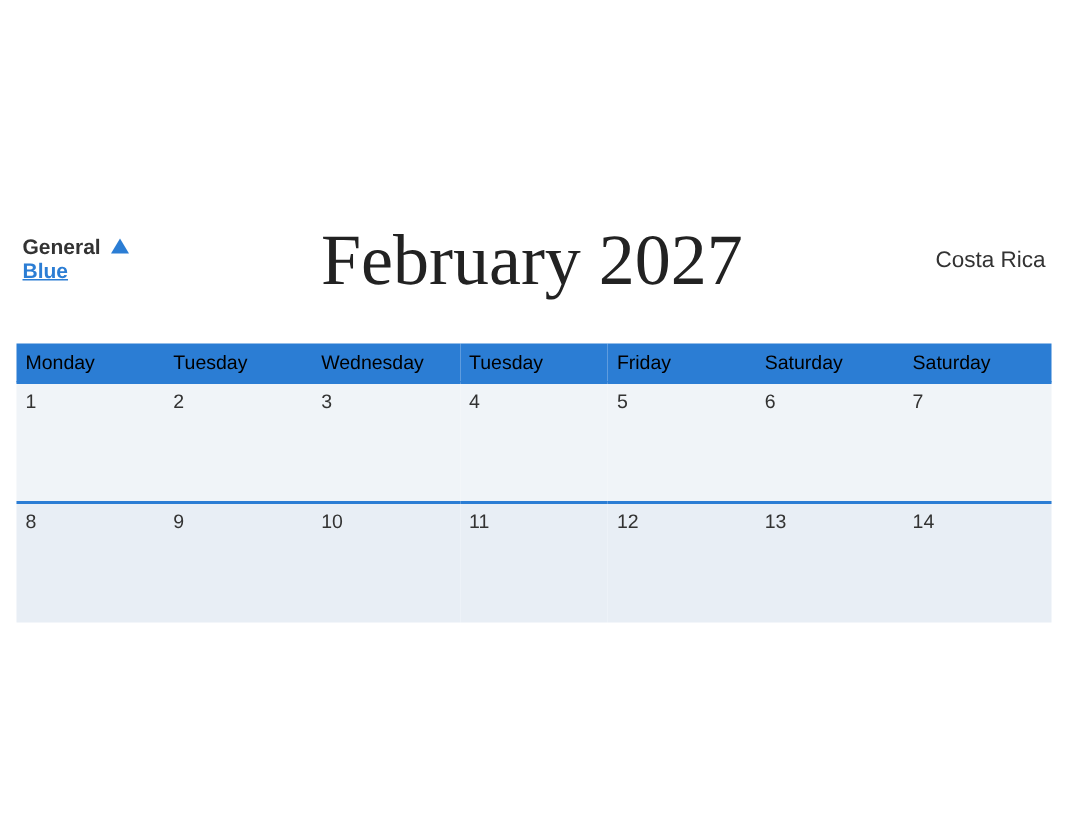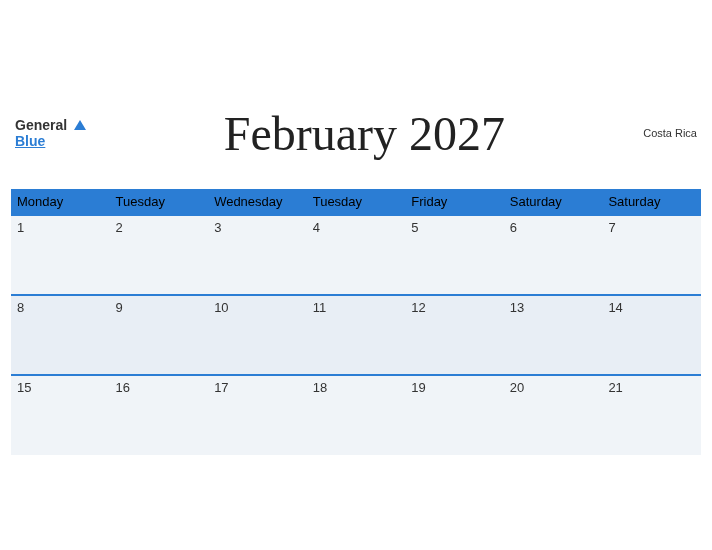--- a/index.html
+++ b/index.html
@@ -46,21 +46,21 @@
     }
 
     .calendar-title {
       font-size: 48px;
       font-weight: normal;
       color: #222;
       font-family: Georgia, serif;
     }
 
     .country-label {
-      font-size: 11px;
+      font-size: 15px;
       color: #333;
       text-align: right;
     }
 
     .calendar-grid {
       width: 100%;
       border-collapse: collapse;
     }
 
     .calendar-grid thead tr th {
@@ -138,24 +138,15 @@
         </tr>
         <tr>
           <td><span class="day-num">8</span></td>
           <td><span class="day-num">9</span></td>
           <td><span class="day-num">10</span></td>
           <td><span class="day-num">11</span></td>
           <td><span class="day-num">12</span></td>
           <td><span class="day-num">13</span></td>
           <td><span class="day-num">14</span></td>
         </tr>
-        <tr>
-          <td><span class="day-num">15</span></td>
-          <td><span class="day-num">16</span></td>
-          <td><span class="day-num">17</span></td>
-          <td><span class="day-num">18</span></td>
-          <td><span class="day-num">19</span></td>
-          <td><span class="day-num">20</span></td>
-          <td><span class="day-num">21</span></td>
-        </tr>
       </tbody>
   </table>
 </div>
 
 </body></html>

